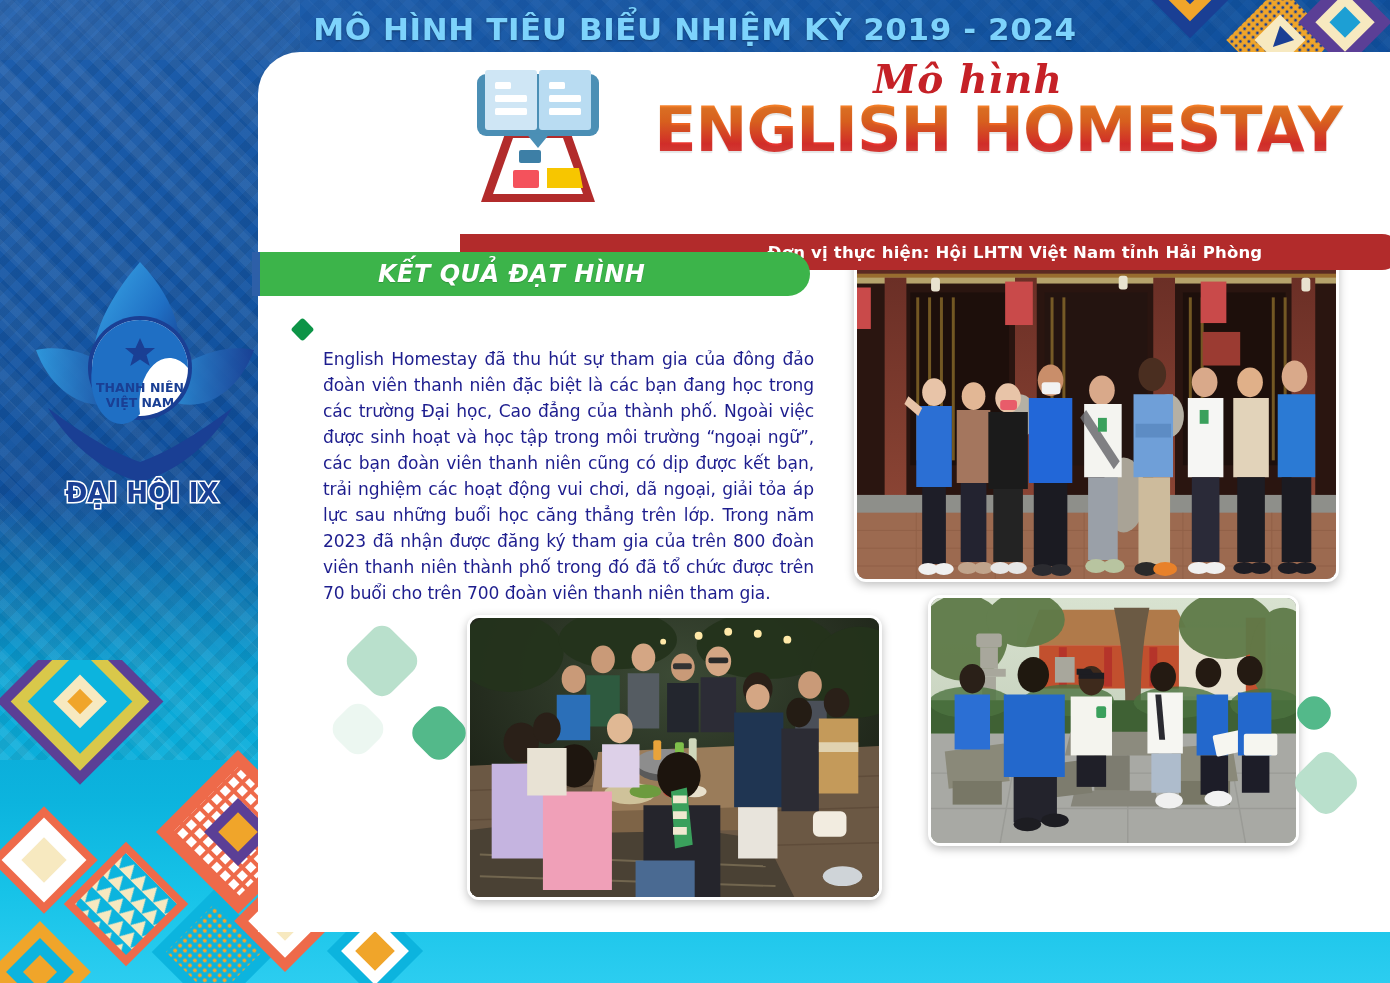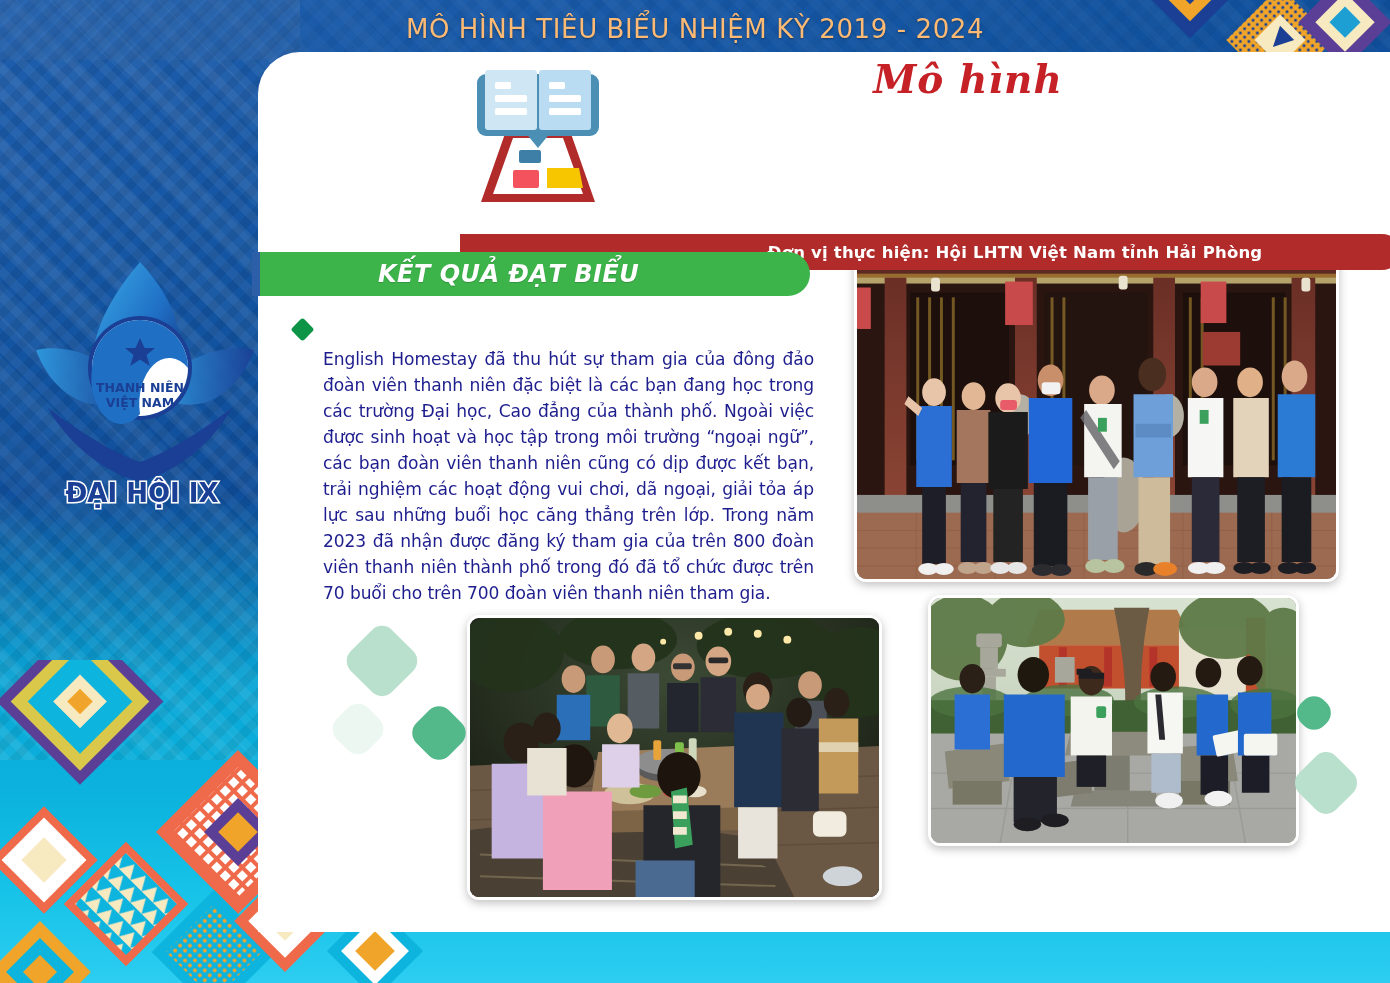--- a/index.html
+++ b/index.html
@@ -38,22 +38,22 @@
   #tone-left  { left:0; top:0; width:300px; height:760px; }
   #tone-topmid{ left:0; top:0; width:1390px; height:60px; opacity:.5; }
 
   
   #topbar {
     position:absolute; left:0; top:0; width:1390px; height:58px;
     display:flex; align-items:center; justify-content:center;
     z-index:20;
   }
   #topbar-title {
-    color:#fdba74;
-    font-size:26px; font-weight:normal; letter-spacing:.6px;
+    color:#7dd3fc;
+    font-size:31px; font-weight:bold; letter-spacing:.6px;
     text-shadow:0 1px 2px rgba(0,0,0,.35);
     font-family:"DejaVu Sans", sans-serif;
     white-space:nowrap;
   }
 
   
   #card {
     position:absolute; left:258px; top:52px;
     width:1132px; height:880px;
     background:#ffffff;
@@ -319,30 +319,31 @@
       <rect x="32" y="20" width="16" height="7" rx="1.5" fill="#fff"></rect>
       <rect x="32" y="33" width="32" height="7" rx="1.5" fill="#fff"></rect>
       <rect x="32" y="46" width="32" height="7" rx="1.5" fill="#fff"></rect>
       <rect x="86" y="20" width="16" height="7" rx="1.5" fill="#fff"></rect>
       <rect x="86" y="33" width="32" height="7" rx="1.5" fill="#fff"></rect>
       <rect x="86" y="46" width="32" height="7" rx="1.5" fill="#fff"></rect>
     </svg>
 
     <div id="hero-text">
       <div id="mohinh">Mô hình</div>
+      <div id="eng">ENGLISH HOMESTAY</div>
     </div>
 
     <div id="redbar">
       <span id="redbar-text">Đơn vị thực hiện: Hội LHTN Việt Nam tỉnh Hải Phòng</span>
     </div>
   </div>
 
   <div id="greenbar-left-accent"></div>
   <div id="greenbar">
-    <span id="greenbar-text">KẾT QUẢ ĐẠT BIỂU</span>
+    <span id="greenbar-text">KẾT QUẢ ĐẠT HÌNH</span>
   </div>
 
   <div id="para-wrap">
     <div id="para-bullet"></div>
     <div id="para">English Homestay đã thu hút sự tham gia của đông đảo đoàn viên thanh niên đặc biệt là các bạn đang học trong các trường Đại học, Cao đẳng của thành phố. Ngoài việc được sinh hoạt và học tập trong môi trường “ngoại ngữ”, các bạn đoàn viên thanh niên cũng có dịp được kết bạn, trải nghiệm các hoạt động vui chơi, dã ngoại, giải tỏa áp lực sau những buổi học căng thẳng trên lớp. Trong năm 2023 đã nhận được đăng ký tham gia của trên 800 đoàn viên thanh niên thành phố trong đó đã tổ chức được trên 70 buổi cho trên 700 đoàn viên thanh niên tham gia.</div>
   </div>
 
   <div class="gdia" style="left:92px;top:60px;width:1px;height:1px;"></div>
   <div class="gdia" style="left:95px;top:580px;width:58px;height:58px;background:#b9e0cc;"></div>
   <div class="gdia" style="left:78px;top:655px;width:44px;height:44px;background:#ecf7f1;"></div>

